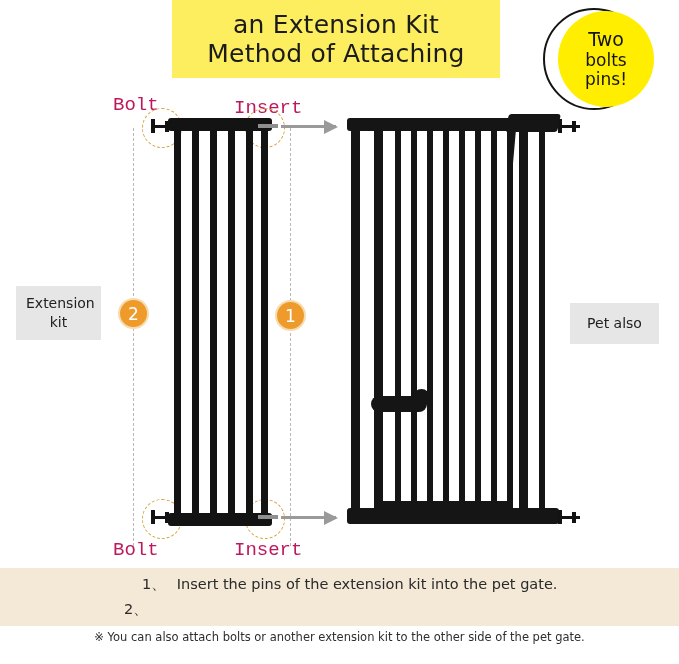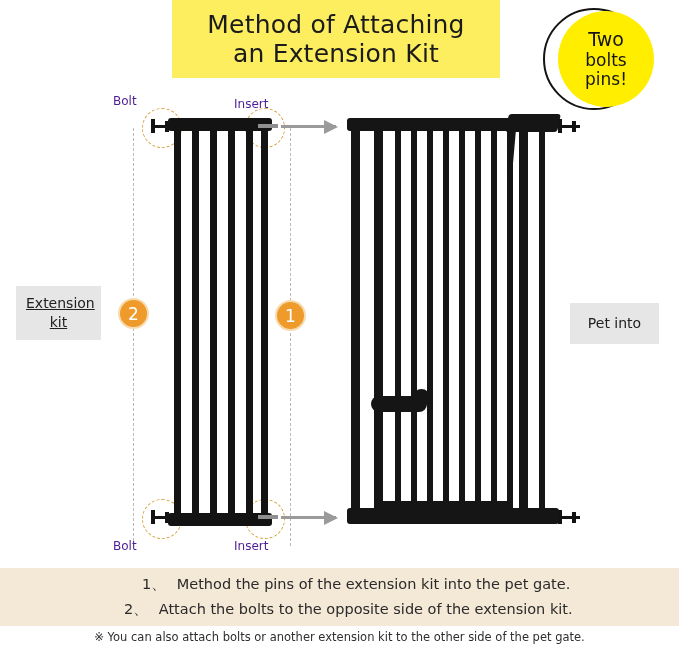--- a/index.html
+++ b/index.html
@@ -130,35 +130,35 @@
     font-size: 14px;
     text-align: center;
     line-height: 1.35;
     padding: 8px 10px;
     box-sizing: border-box;
   }
   .side-label.ext {
     left: 16px;
     top: 208px;
     width: 85px;
-    text-decoration: underline;
   }
   .side-label.gate {
     left: 570px;
     top: 225px;
     width: 89px;
     padding: 11px 8px;
   }
 
   
   .callout {
     position: absolute;
-    font-size: 12px;
-    color: #4c1d95;
+    font-size: 19px;
+    color: #be185d;
     white-space: nowrap;
+    font-family: Liberation Mono, monospace;
   }
   .callout.bolt-top   { left: 113px; top: 16px; }
   .callout.insert-top { left: 234px; top: 19px; }
   .callout.bolt-bot   { left: 113px; top: 461px; }
   .callout.insert-bot { left: 234px; top: 461px; }
 
   
   .hl-circle {
     position: absolute;
     width: 38px;
@@ -372,22 +372,22 @@
     width: 679px;
     text-align: center;
     font-size: 11.5px;
     color: #2e2e2e;
   }
 </style>
 </head>
 <body>
 
 <div class="title-banner">
+  <div class="title-line">an Extension Kit</div>
   <div class="title-line">Method of Attaching</div>
-  <div class="title-line">an Extension Kit</div>
 </div>
 
 <div class="badge-wrap">
   <div class="badge-ring"></div>
   <div class="badge-tail"></div>
   <div class="badge-circle">
     <div class="badge-line big">Two</div>
     <div class="badge-line">bolts</div>
     <div class="badge-line">pins!</div>
   </div>
@@ -398,21 +398,21 @@
   <div class="guide g-left"></div>
   <div class="guide g-right"></div>
 
   <div class="step-badge s2">2</div>
   <div class="step-badge s1">1</div>
 
   <div class="side-label ext">
     <div>Extension</div>
     <div>kit</div>
   </div>
-  <div class="side-label gate">Pet into</div>
+  <div class="side-label gate">Pet also</div>
 
   <div class="callout bolt-top">Bolt</div>
   <div class="callout insert-top">Insert</div>
   <div class="callout bolt-bot">Bolt</div>
   <div class="callout insert-bot">Insert</div>
 
   <div class="hl-circle tl"></div>
   <div class="hl-circle tr"></div>
   <div class="hl-circle bl"></div>
   <div class="hl-circle br"></div>
@@ -474,21 +474,20 @@
   <div class="bolt g-bot">
     <div class="cap"></div>
       <div class="shaft"></div>
       <div class="head"></div>
   </div>
 </div>
 
 <div class="instructions">
   <div class="instr-row">
     <span class="instr-num">1、</span>
-    <span>Method the pins of the extension kit into the pet gate.</span>
+    <span>Insert the pins of the extension kit into the pet gate.</span>
   </div>
   <div class="instr-row second">
     <span class="instr-num">2、</span>
-    <span>Attach the bolts to the opposite side of the extension kit.</span>
   </div>
 </div>
 
 <div class="footnote">※ You can also attach bolts or another extension kit to the other side of the pet gate.</div>
 
 </body></html>

